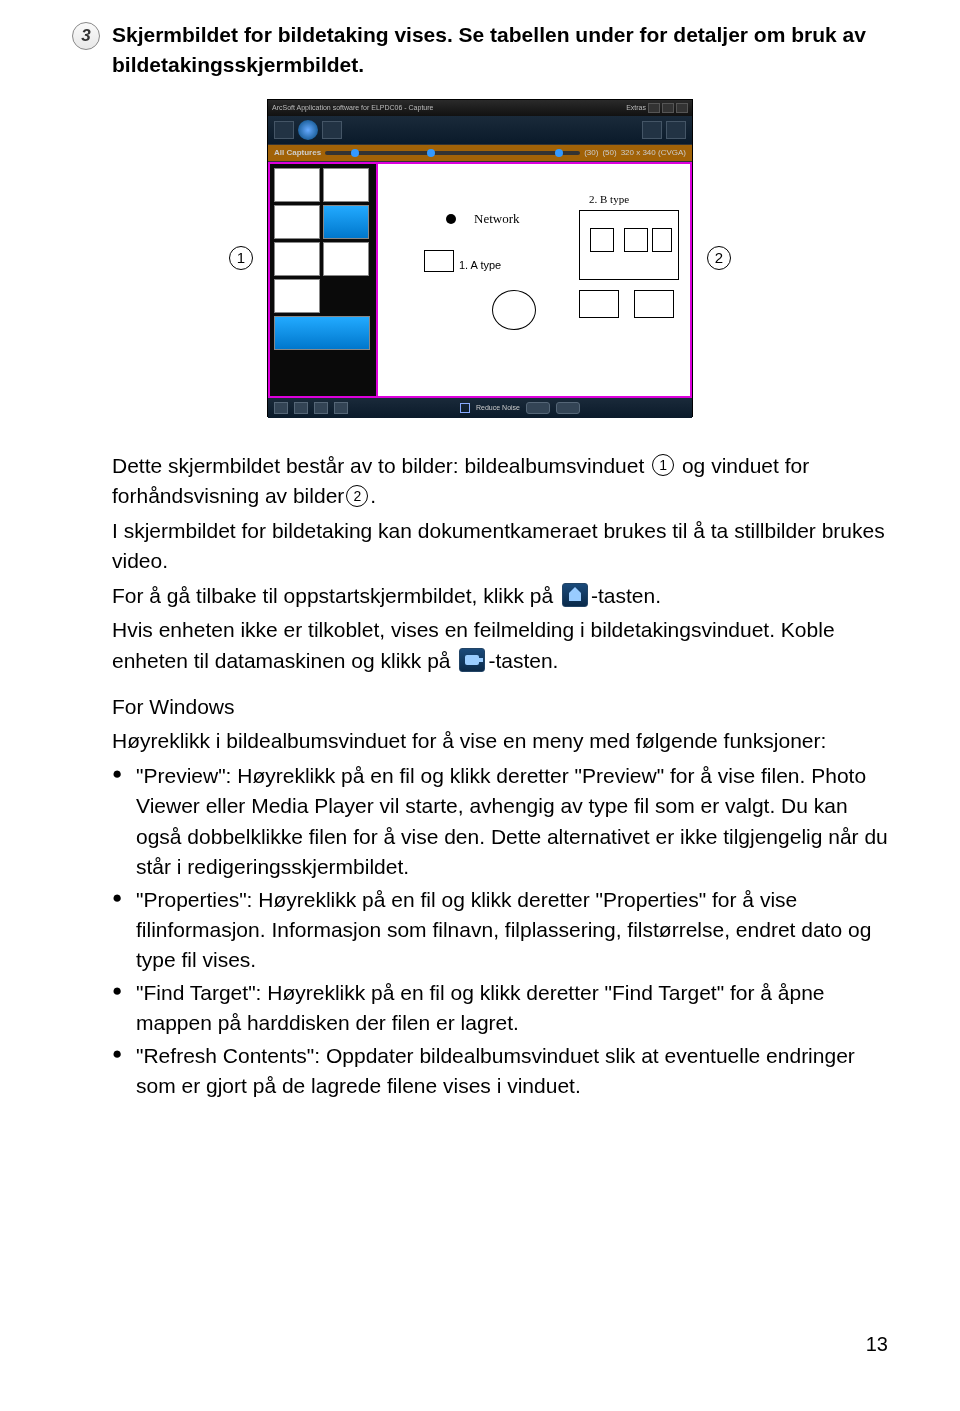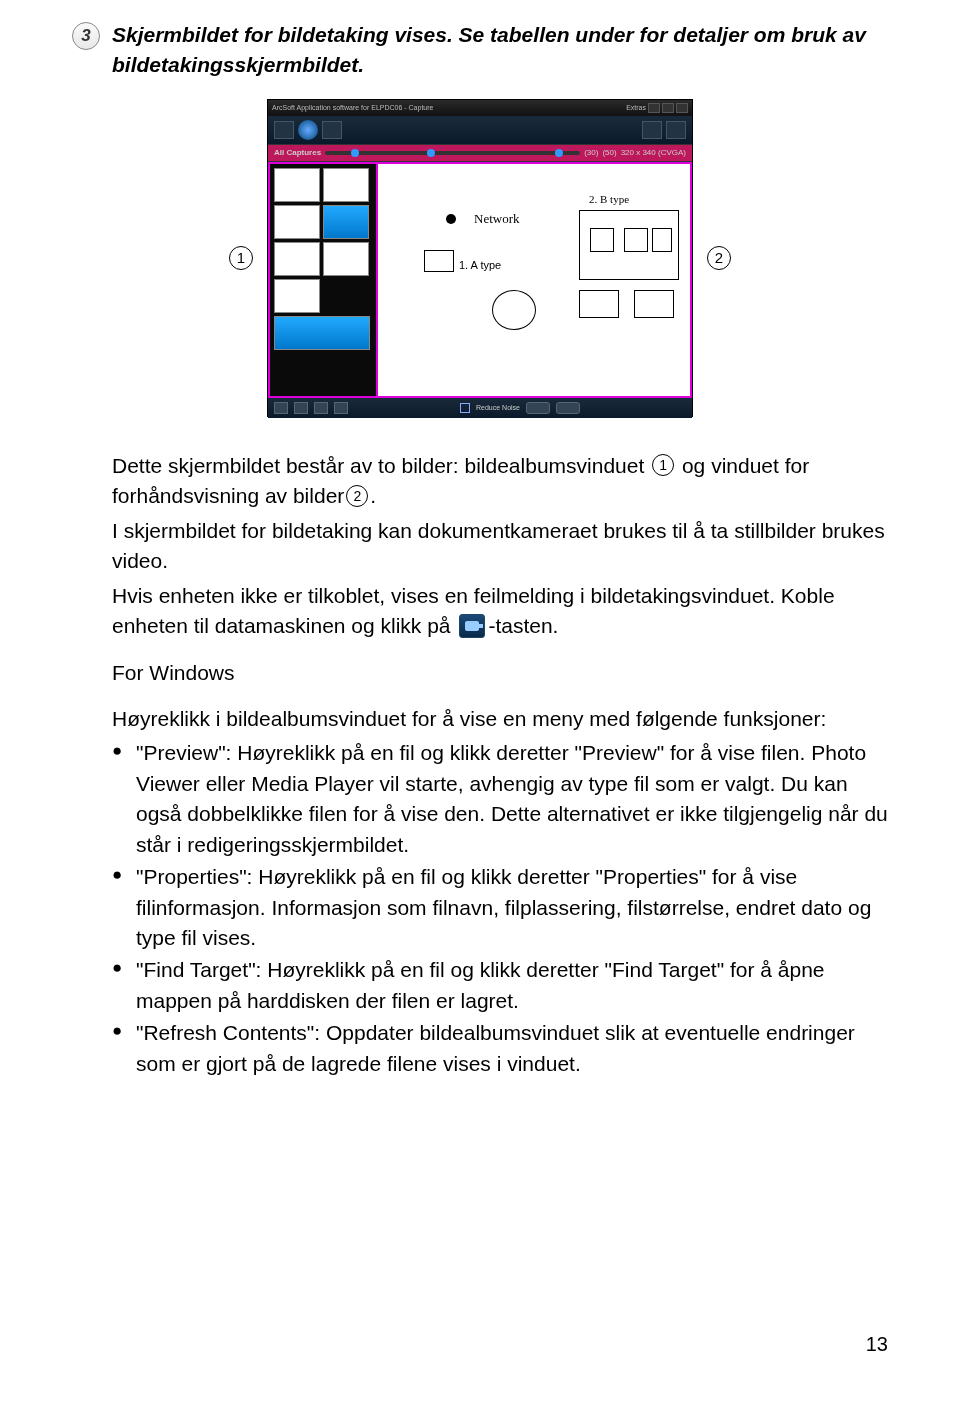--- a/index.html
+++ b/index.html
@@ -15,37 +15,37 @@
   }
   .content { padding: 20px 72px 0 72px; }
   .step-row { display: flex; align-items: flex-start; gap: 12px; margin-bottom: 18px; }
   .step-badge {
     width: 28px; height: 28px; border-radius: 50%;
     border: 1.5px solid #888; background: linear-gradient(#fafafa,#e8e8e8);
     display: flex; align-items: center; justify-content: center;
     font-size: 17px; font-style: italic; font-weight: bold; color: #333;
     flex-shrink: 0; margin-top: 2px;
   }
-  .step-text { font-weight: bold; font-style: italic; }
+  .step-text { font-weight: bold; }
   .screenshot-wrap { display: flex; align-items: center; justify-content: center; gap: 14px; margin: 10px 0 34px 0; }
   .circled { display:inline-flex; width:24px; height:24px; border:1.5px solid #000; border-radius:50%; align-items:center; justify-content:center; font-size:15px; font-weight:normal; vertical-align:middle; }
   .circled.inline { width:22px; height:22px; font-size:14px; margin:0 2px; position:relative; top:-2px;}
   .app-window {
     width: 426px; height: 318px; background:#111;
     border:1px solid #000; position:relative; font-size:8px; color:#ccc;
   }
   .tbar { height:16px; background:linear-gradient(#2a2a2a,#111); display:flex; align-items:center; justify-content:space-between; padding:0 4px;}
   .tbar .l { font-size:7px; color:#bbb;}
   .tbar .r { display:flex; gap:2px;}
   .mini-btn { width:12px; height:10px; background:#333; border:1px solid #555;}
   .tool-row { height:28px; background:linear-gradient(#1a2a3a,#0a1a2a); display:flex; align-items:center; gap:4px; padding:0 6px;}
   .round-icn { width:20px; height:20px; border-radius:50%; background:radial-gradient(#6af,#047); }
   .sq-icn { width:20px; height:18px; background:#234; border:1px solid #456;}
   .spacer { flex:1;}
-  .filter-row { height:18px; background:#be185d; border-top:1px solid #333; border-bottom:1px solid #333; display:flex; align-items:center; padding:0 6px; gap:4px;}
+  .filter-row { height:18px; background:#a16207; border-top:1px solid #333; border-bottom:1px solid #333; display:flex; align-items:center; padding:0 6px; gap:4px;}
   .filter-row .lbl{ font-weight:bold; font-size:8px;}
   .track { flex:1; height:4px; background:#333; border-radius:2px; position:relative;}
   .dot { width:8px; height:8px; background:#39f; border-radius:50%; position:absolute; top:-2px;}
   .dot.d1{left:10%;} .dot.d2{left:40%;} .dot.d3{left:90%;}
   .mainrow { display:flex; height:236px;}
   .thumbs { width:108px; background:#0a0a0a; border:2px solid #d0d; border-right:none; padding:4px; display:flex; flex-wrap:wrap; gap:3px; align-content:flex-start;}
   .thumb { width:46px; height:34px; background:#fff; border:1px solid #888;}
   .thumb.tl{ background:linear-gradient(#2af,#07c);}
   .preview { flex:1; border:2px solid #d0d; background:#fff; position:relative;}
   .diagram { position:absolute; inset:6px; background:#fff;}
@@ -59,21 +59,21 @@
   .btm-icn{ width:14px; height:12px; background:#345; border:1px solid #567;}
   .reduce{ font-size:7px; color:#ccc; line-height:1;}
   .para { margin-left: 40px; margin-bottom: 4px;}
   .para-group { margin-bottom: 16px;}
   .inline-icn { display:inline-flex; width:26px; height:24px; background:linear-gradient(#1a4a7a,#0a2a4a); border:1px solid #246; border-radius:3px; align-items:center; justify-content:center; vertical-align:middle; margin:0 3px; position:relative; top:-2px;}
   .home-shape{ width:12px; height:12px; position:relative;}
   .home-shape::before{content:""; position:absolute; left:0; top:4px; width:12px; height:8px; background:#9cf;}
   .home-shape::after{content:""; position:absolute; left:0; top:-2px; border-left:6px solid transparent; border-right:6px solid transparent; border-bottom:6px solid #9cf;}
   .cam-shape{ width:14px; height:10px; background:#9cf; border-radius:2px; position:relative;}
   .cam-shape::after{content:""; position:absolute; width:4px; height:4px; background:#9cf; right:-4px; top:3px;}
-  .section-sub { margin-left:40px; margin-top:16px; margin-bottom:4px;}
+  .section-sub { margin-left:40px; margin-top:4px; margin-bottom:4px;}
   ul.bullets { list-style:none; margin-left:40px;}
   ul.bullets > li { position:relative; padding-left:24px; margin-bottom:2px;}
   ul.bullets > li::before { content:"●"; position:absolute; left:0; top:1px; font-size:17px;}
   .pagenum { position:absolute; bottom:52px; right:72px; font-size:20px;}
 </style>
 </head>
 <body>
 
 <div class="content">
 
@@ -159,20 +159,25 @@
 
     <span class="circled">2</span>
   </div>
 
   <div class="para-group">
     <p class="para">
       <span>Dette skjermbildet består av to bilder: bildealbumsvinduet </span><span class="circled inline">1</span><span> og vinduet for forhåndsvisning av bilder</span><span class="circled inline">2</span><span>.</span>
     </p>
     <p class="para">I skjermbildet for bildetaking kan dokumentkameraet brukes til å ta stillbilder brukes video.</p>
     <p class="para">
+      <span>For å gå tilbake til oppstartskjermbildet, klikk på </span><span class="inline-icn">
+          <span class="home-shape"></span>
+        </span><span>-tasten.</span>
+    </p>
+    <p class="para">
       <span>Hvis enheten ikke er tilkoblet, vises en feilmelding i bildetakingsvinduet. Koble enheten til datamaskinen og klikk på </span><span class="inline-icn">
           <span class="cam-shape"></span>
         </span><span>-tasten.</span>
     </p>
   </div>
 
   <p class="section-sub">For Windows</p>
   <p class="section-sub">Høyreklikk i bildealbumsvinduet for å vise en meny med følgende funksjoner:</p>
   <ul class="bullets">
     <li>"Preview": Høyreklikk på en fil og klikk deretter "Preview" for å vise filen. Photo Viewer eller Media Player vil starte, avhengig av type fil som er valgt. Du kan også dobbelklikke filen for å vise den. Dette alternativet er ikke tilgjengelig når du står i redigeringsskjermbildet.</li>

